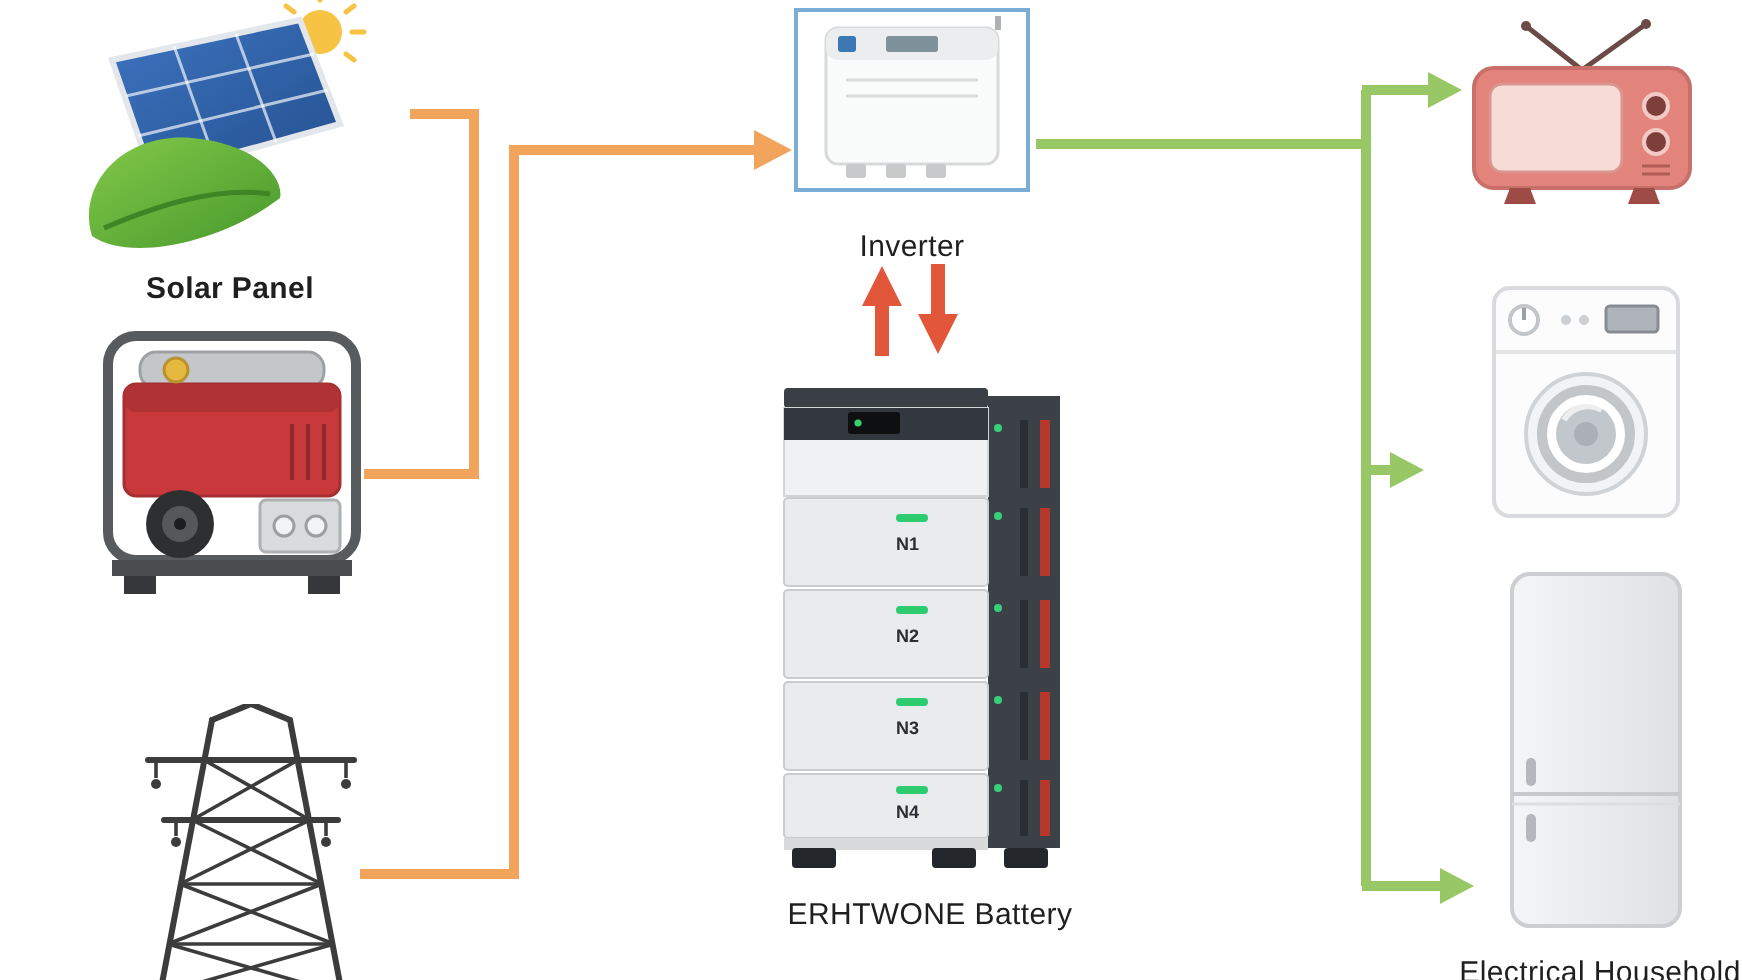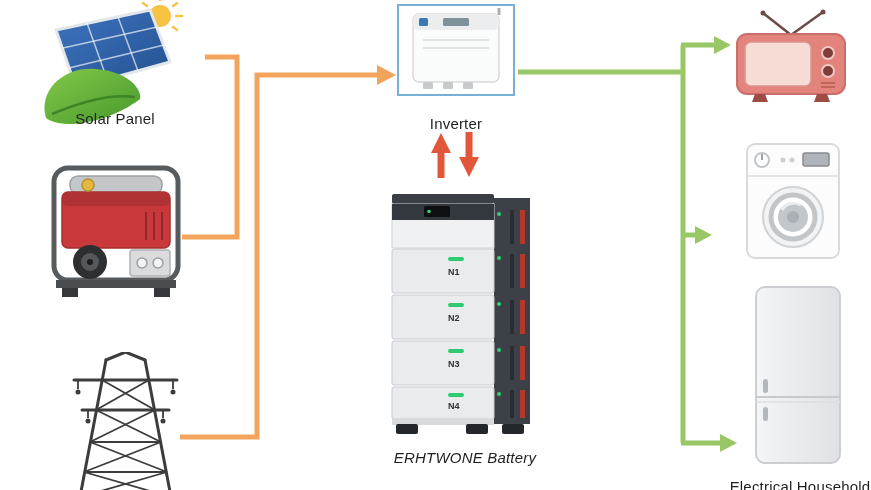--- a/index.html
+++ b/index.html
@@ -92,21 +92,21 @@
         <line x1="31" y1="68" x2="126" y2="45"></line>
       </g>
       <line x1="76" y1="88" x2="82" y2="110" stroke="#9aa0a5" stroke-width="5"></line>
     </g>
 
     <g>
       <path d="M8,118 C 0,92 24,66 58,69 C 92,72 104,90 102,99 C 72,122 26,131 8,118 Z" fill="url(#leafg)"></path>
       <path d="M14,114 C 40,103 70,93 97,97" stroke="#3e8526" stroke-width="2.5" fill="none"></path>
     </g>
   </svg>
-  <div class="label" style="left:40px;top:110px;width:150px;">Solar Panel</div>
+  <div class="label" style="left:40px;top:136px;width:150px;font-weight:bold;">Solar Panel</div>
 
   <svg class="abs" style="left:46px;top:158px;" width="140" height="146" viewBox="0 0 140 146">
     <rect x="8" y="10" width="124" height="112" rx="14" fill="none" stroke="#585b5e" stroke-width="5"></rect>
     <rect x="24" y="18" width="92" height="18" rx="8" fill="#c4c7c9" stroke="#9da1a4" stroke-width="1.5"></rect>
     <rect x="16" y="34" width="108" height="56" rx="6" fill="#c9393b" stroke="#a52f30" stroke-width="1.5"></rect>
     <rect x="16" y="34" width="108" height="14" rx="6" fill="#b13234"></rect>
     <circle cx="42" cy="27" r="6" fill="#e5b93f" stroke="#b8922f" stroke-width="1.5"></circle>
     <g stroke="#8f2a2c" stroke-width="2">
       <line x1="100" y1="54" x2="100" y2="82"></line>
         <line x1="108" y1="54" x2="108" y2="82"></line>
@@ -233,21 +233,21 @@
       <rect x="2" y="197" width="102" height="32" rx="2" fill="#e9ebed" stroke="#c9cbcf"></rect>
       <rect x="58" y="203" width="16" height="4" rx="2" fill="#2ecc71"></rect>
       <text class="mod-label" x="58" y="219">N4</text>
     </g>
 
     <rect x="2" y="229" width="102" height="6" fill="#d8dadc"></rect>
     <rect x="6" y="234" width="22" height="10" rx="2" fill="#23262b"></rect>
     <rect x="76" y="234" width="22" height="10" rx="2" fill="#23262b"></rect>
     <rect x="112" y="234" width="22" height="10" rx="2" fill="#23262b"></rect>
   </svg>
-  <div class="label" style="left:380px;top:449px;width:170px;font-style:italic;">ERHTWONE Battery</div>
+  <div class="label" style="left:380px;top:449px;width:170px;">ERHTWONE Battery</div>
 
   <svg class="abs" style="left:735px;top:8px;" width="112" height="94" viewBox="0 0 112 94">
     <g stroke="#6b4a48" stroke-width="2.5" stroke-linecap="round">
       <line x1="56" y1="27" x2="28" y2="5"></line>
       <line x1="56" y1="27" x2="88" y2="4"></line>
     </g>
     <circle cx="28" cy="5" r="2.5" fill="#6b4a48"></circle>
       <circle cx="88" cy="4" r="2.5" fill="#6b4a48"></circle>
     <rect x="2" y="26" width="108" height="60" rx="10" fill="#e2837c" stroke="#c96f69" stroke-width="2"></rect>
     <rect x="10" y="34" width="66" height="44" rx="6" fill="#f7dcd6" stroke="#d9958e" stroke-width="1.5"></rect>

